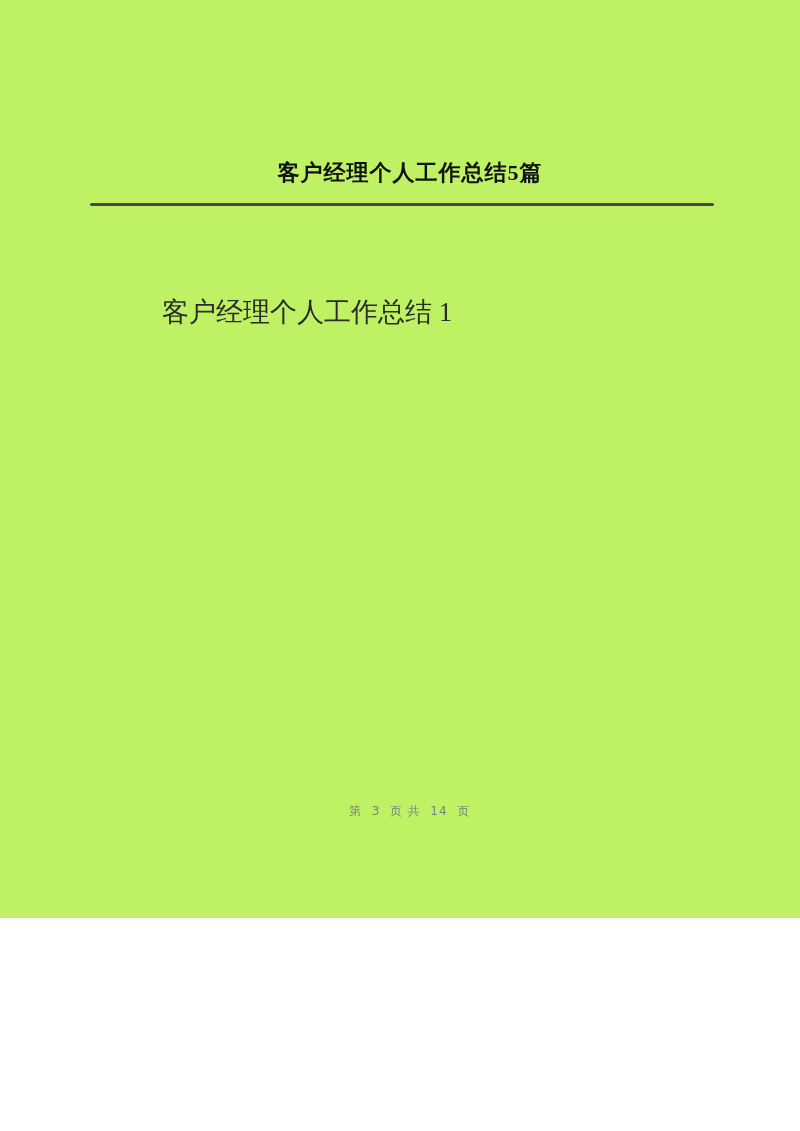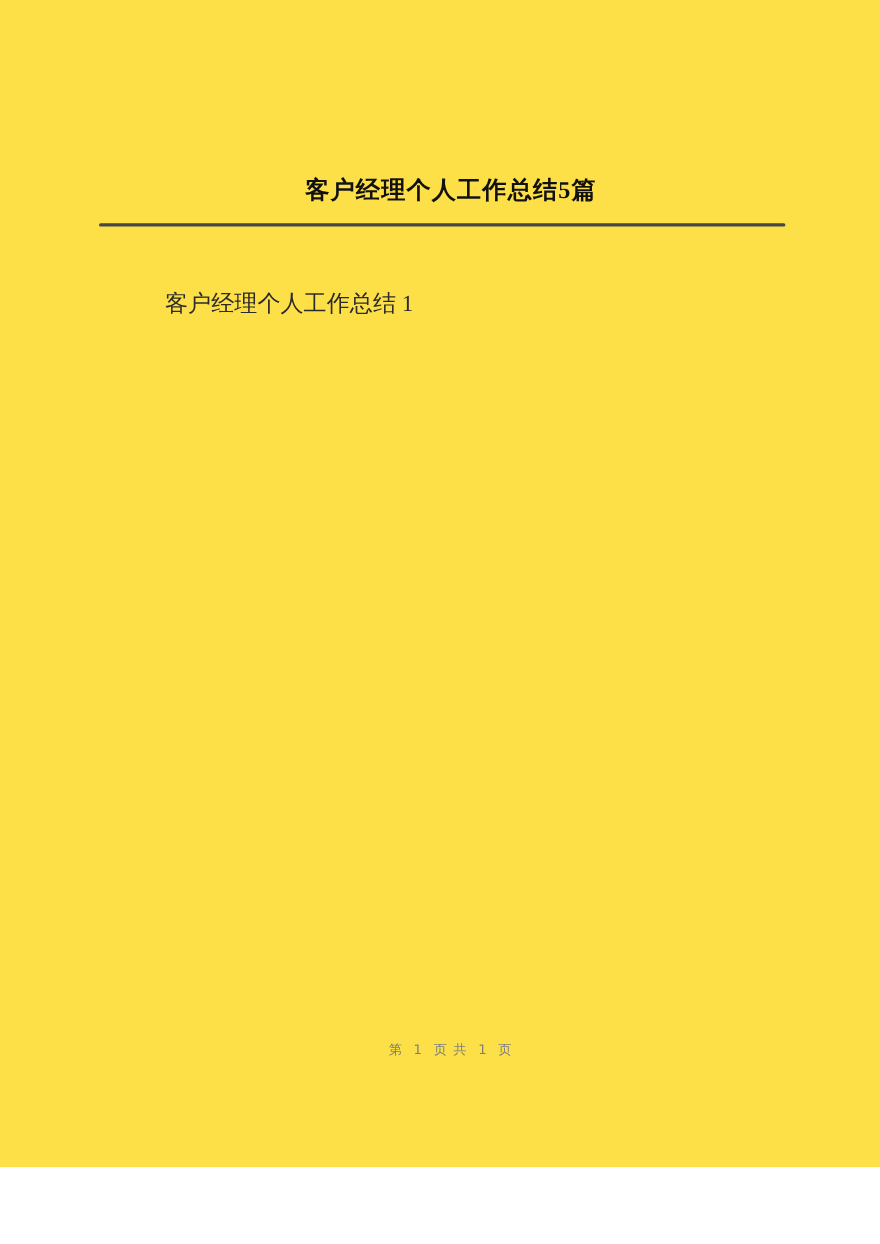--- a/index.html
+++ b/index.html
@@ -8,42 +8,42 @@
     width: 800px;
     height: 1131px;
     position: relative;
     font-family: "Liberation Serif", "DejaVu Serif", serif;
     color: #212121;
     overflow: hidden;
   }
   .page {
     position: relative;
     width: 800px;
-    height: 1061px;
-    background: #fde047;
+    height: 918px;
+    background: #bef264;
     padding: 158px 88px 0 108px;
   }
   .doc-title {
     text-align: center;
     font-weight: bold;
     font-size: 22px;
     letter-spacing: 1px;
     color: #111111;
   }
   .title-rule {
     height: 3px;
     background: #474747;
     border-radius: 2px;
     margin-top: 15px;
     margin-left: -18px;
     width: calc(100% + 20px);
   }
   .body-text {
-    margin-top: 50px;
-    font-size: 21px;
+    margin-top: 86px;
+    font-size: 27px;
     line-height: 40px;
     text-align: justify;
     color: #2b2b2b;
   }
   .body-text p {
     text-indent: 2em;
   }
   .page-footer {
     position: absolute;
     bottom: 84px;
@@ -64,16 +64,16 @@
 
   <h1 class="doc-title">客户经理个人工作总结5篇</h1>
 
   <div class="title-rule"></div>
 
   <div class="body-text">
     <p>客户经理个人工作总结 1</p>
   </div>
 
   <div class="page-footer">
-    <span>第  1  页 共  1  页</span>
+    <span>第  3  页 共  14  页</span>
   </div>
 
 </div>
 
 </body></html>

